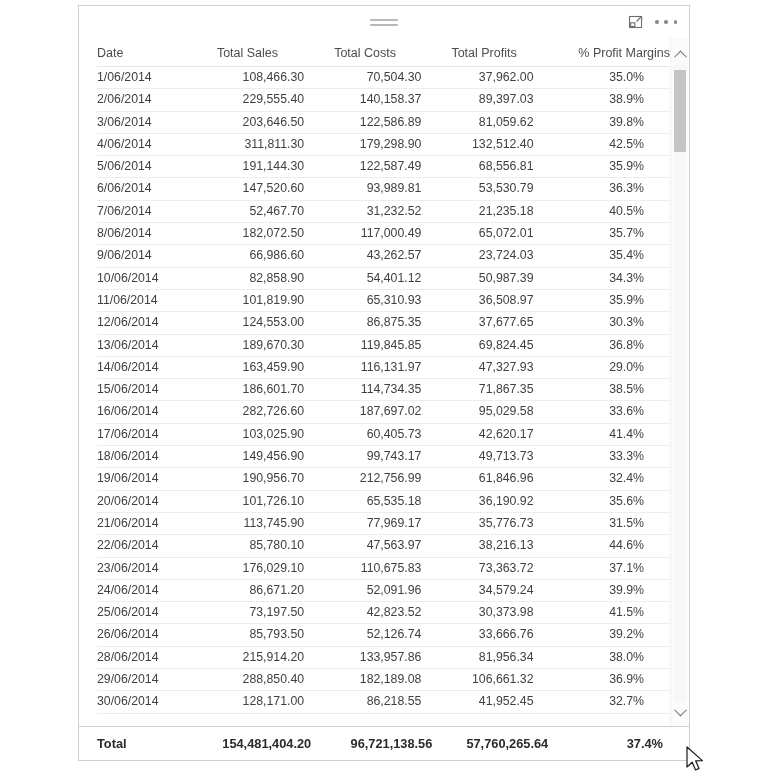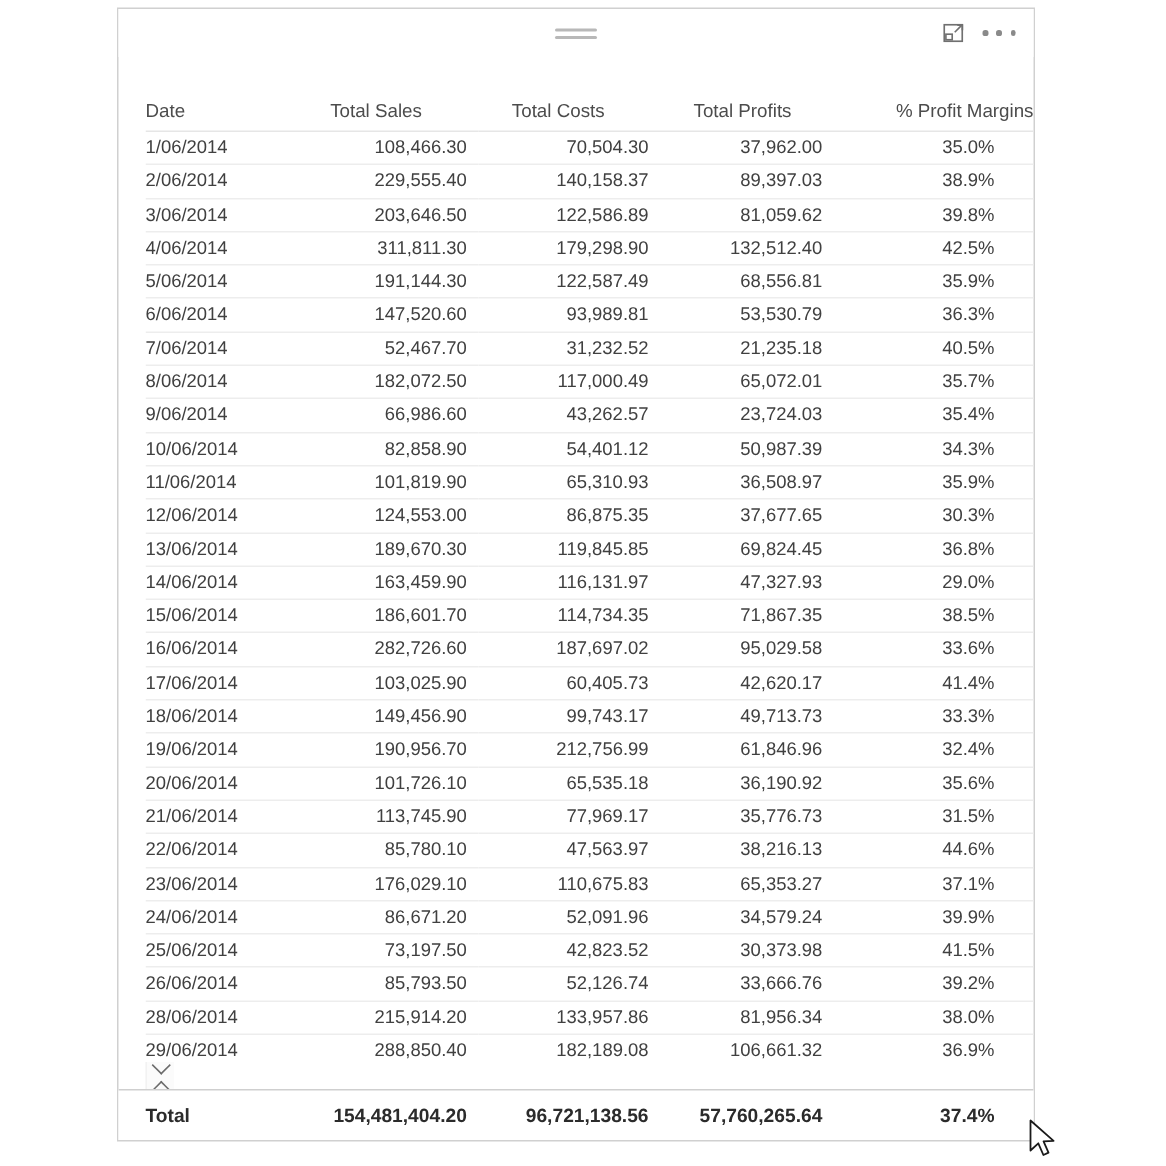--- a/index.html
+++ b/index.html
@@ -77,26 +77,25 @@
     height: 3.5px;
     border-radius: 50%;
     background: #8a8a8a;
   }
 
   
   #table-area {
     position: relative;
     flex: 1 1 auto;
     display: flex;
-    flex-direction: column;
+    flex-direction: row;
     overflow: hidden;
     padding-left: 18px;
     padding-right: 0;
     box-sizing: border-box;
-    margin-top: 21px;
   }
   #table-wrap {
     flex: 1 1 auto;
     position: relative;
     overflow: hidden;
   }
 
   table.datagrid {
     width: 100%;
     border-collapse: collapse;
@@ -431,21 +430,21 @@
               <td class="dt">22/06/2014</td>
               <td class="num">85,780.10</td>
               <td class="num">47,563.97</td>
               <td class="num">38,216.13</td>
               <td class="pct">44.6%</td>
             </tr>
             <tr>
               <td class="dt">23/06/2014</td>
               <td class="num">176,029.10</td>
               <td class="num">110,675.83</td>
-              <td class="num">65,353.27</td>
+              <td class="num">73,363.72</td>
               <td class="pct">37.1%</td>
             </tr>
             <tr>
               <td class="dt">24/06/2014</td>
               <td class="num">86,671.20</td>
               <td class="num">52,091.96</td>
               <td class="num">34,579.24</td>
               <td class="pct">39.9%</td>
             </tr>
             <tr>

